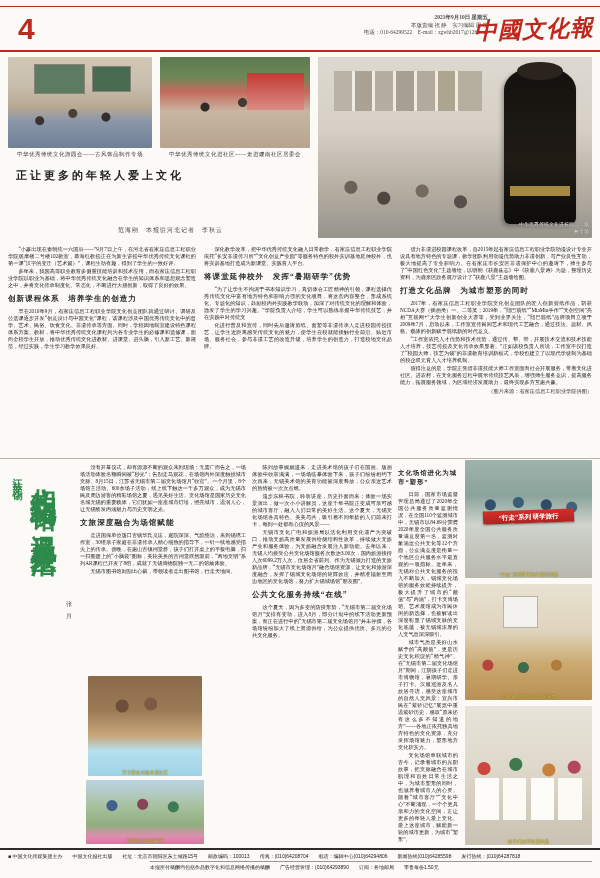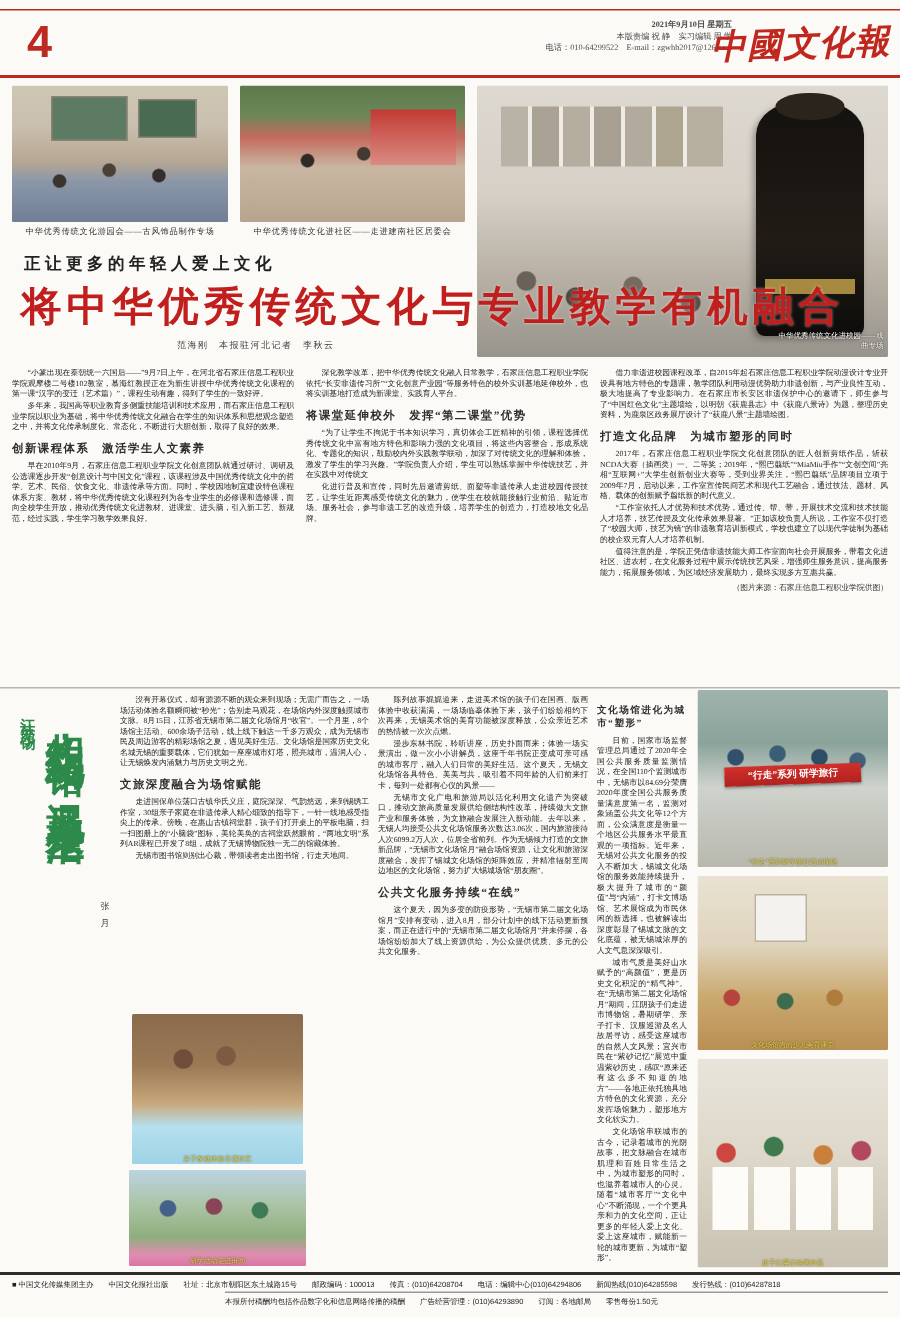--- a/index.html
+++ b/index.html
@@ -112,32 +112,31 @@
 
   <div class="photo ph-b" style="left:160px;top:57px;width:150px;height:91px;"></div>
   <div class="abs cap" style="left:158px;top:151px;width:154px;">中华优秀传统文化进社区——走进建南社区居委会</div>
 
   <div class="photo ph-c frames" style="left:318px;top:57px;width:274px;height:181px;">
     <div class="performer"></div>
     <div class="ph-cap-w">中华优秀传统文化进校园——戏曲专场</div>
   </div>
 
   <div class="abs kicker" style="left:16px;top:168px;z-index:3;">正让更多的年轻人爱上文化</div>
-  <div class="abs main-title" style="left:14px;top:186px;z-index:3;">将中华优秀传统文化与专业教学有机融合</div>
   <div class="abs byline" style="left:118px;top:226px;z-index:3;">范海刚　本报驻河北记者　李秋云</div>
 
   <div class="col" style="left:8px;top:246px;width:188px;height:208px;">
     <p class="p">“小篆出现在秦朝统一六国后——”9月7日上午，在河北省石家庄信息工程职业学院观摩楼二号楼102教室，慕海红教授正在为新生讲授中华优秀传统文化课程的第一课“汉字的变迁（艺术篇）”，课程生动有趣，得到了学生的一致好评。</p>
     <p class="p">多年来，我国高等职业教育多侧重技能培训和技术应用，而石家庄信息工程职业学院以职业为基础，将中华优秀传统文化融合在学生的知识体系和思想观念塑造之中，并将文化传承制度化、常态化，不断进行大胆创新，取得了良好的效果。</p>
-    <div class="h2">创新课程体系　激活学生人文素养</div>
+    <div class="h2">创新课程体系　培养学生的创造力</div>
     <p class="p">早在2010年9月，石家庄信息工程职业学院文化创意团队就通过研讨、调研及公选课逐步开发“创意设计与中国文化”课程，该课程涉及中国优秀传统文化中的哲学、艺术、民俗、饮食文化、非遗传承等方面。同时，学校因地制宜建设特色课程体系方案、教材，将中华优秀传统文化课程列为各专业学生的必修课和选修课，面向全校学生开放，推动优秀传统文化进教材、进课堂、进头脑，引入新工艺、新规范，经过实践，学生学习教学效果良好。</p>
   </div>
   <div class="col" style="left:204px;top:246px;width:188px;height:208px;">
     <p class="p">深化教学改革，把中华优秀传统文化融入日常教学，石家庄信息工程职业学院依托“长安非遗传习所”“文化创意产业园”等服务特色的校外实训基地延伸校外，也将实训基地打造成为新课堂、实践育人平台。</p>
-    <div class="h2">将课堂延伸校外　发挥“第二课堂”优势</div>
+    <div class="h2">将课堂延伸校外　发挥“暑期研学”优势</div>
     <p class="p">“为了让学生不拘泥于书本知识学习，真切体会工匠精神的引领，课程选择优秀传统文化中富有地方特色和影响力强的文化项目，将这些内容整合，形成系统化、专题化的知识，鼓励校内外实践教学联动，加深了对传统文化的理解和体验，激发了学生的学习兴趣。”学院负责人介绍，学生可以熟练掌握中华传统技艺，并在实践中对传统文</p>
     <p class="p">化进行普及和宣传，同时先后邀请剪纸、面塑等非遗传承人走进校园传授技艺，让学生近距离感受传统文化的魅力，使学生在校就能接触行业前沿、贴近市场、服务社会，参与非遗工艺的改造升级，培养学生的创造力，打造校地文化品牌。</p>
   </div>
   <div class="col" style="left:400px;top:246px;width:192px;height:208px;">
     <p class="p">借力非遗进校园课程改革，自2015年起石家庄信息工程职业学院动漫设计专业开设具有地方特色的专题课，教学团队利用动漫优势助力非遗创新，与产业良性互动，极大地提高了专业影响力。在石家庄市长安区非遗保护中心的邀请下，师生参与了“中国红色文化”主题墙绘，以明朝《获鹿县志》中《获鹿八景诗》为题，整理历史资料，为鹿泉区政务展厅设计了“获鹿八景”主题墙绘图。</p>
     <div class="h2">打造文化品牌　为城市塑形的同时</div>
     <p class="p">2017年，石家庄信息工程职业学院文化创意团队的匠人创新剪纸作品，斩获NCDA大赛（插画类）一、二等奖；2019年，“熙巴翦纸”“MiaMiu手作”“文创空间”亮相“互联网+”大学生创新创业大赛等，受到业界关注，“熙巴翦纸”品牌项目立项于2009年7月，启动以来，工作室宣传民间艺术和现代工艺融合，通过技法、题材、风格、载体的创新赋予翦纸新的时代意义。</p>
     <p class="p">“工作室依托人才优势和技术优势，通过传、帮、带，开展技术交流和技术技能人才培养，技艺传授及文化传承效果显著。”正如该校负责人所说，工作室不仅打造了“校园大师，技艺为镜”的非遗教育培训新模式，学校也建立了以现代学徒制为基础的校企双元育人人才培养机制。</p>
     <p class="p">值得注意的是，学院正凭借非遗技能大师工作室面向社会开展服务，带着文化进社区、进农村，在文化服务过程中展示传统技艺风采，增强师生服务意识，提高服务能力，拓展服务领域，为区域经济发展助力，最终实现多方互惠共赢。</p>
     <div class="credit">（图片来源：石家庄信息工程职业学院供图）</div>

